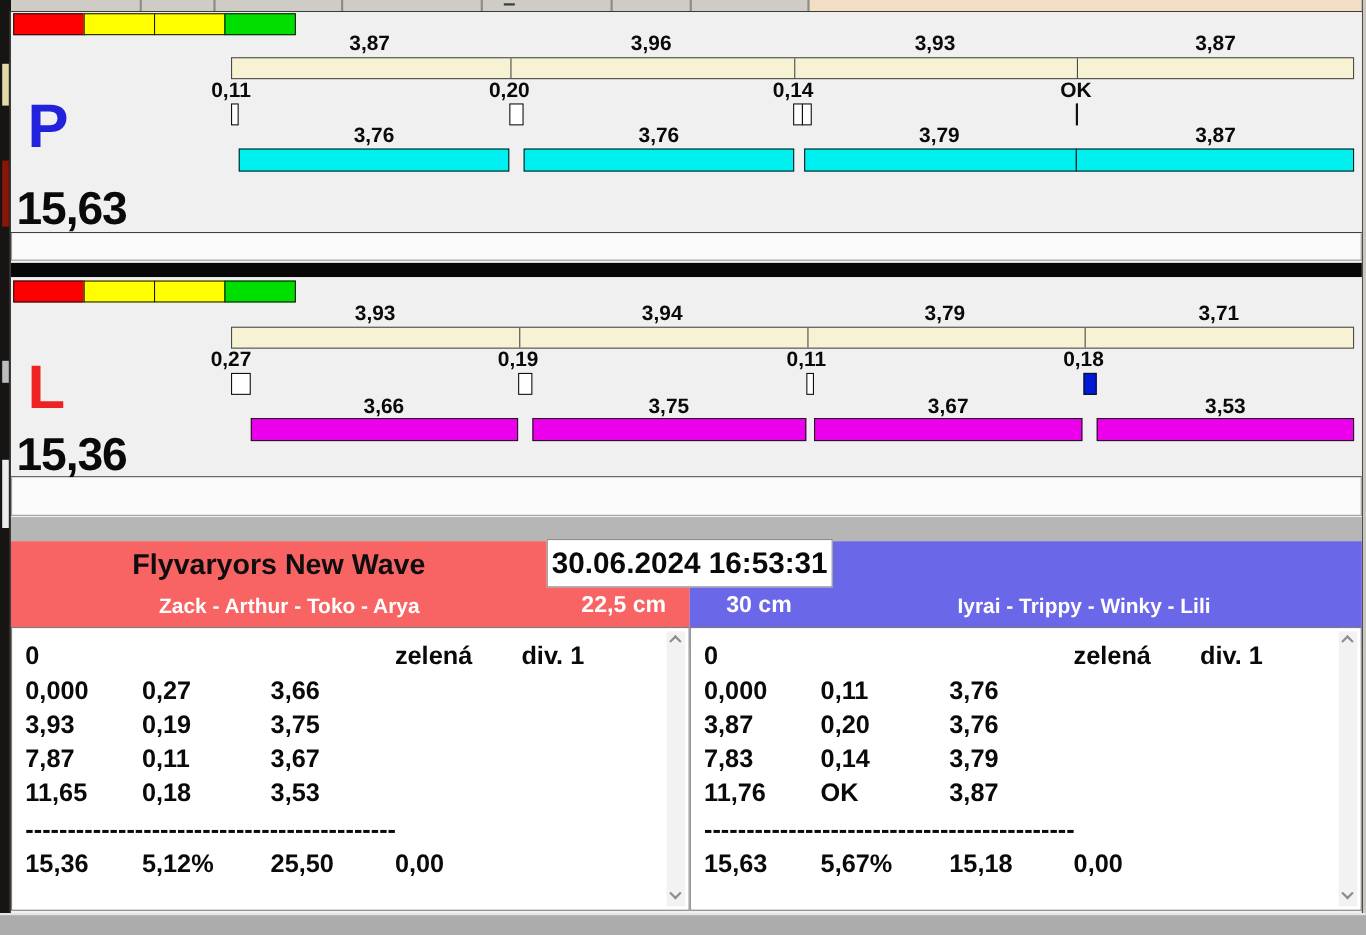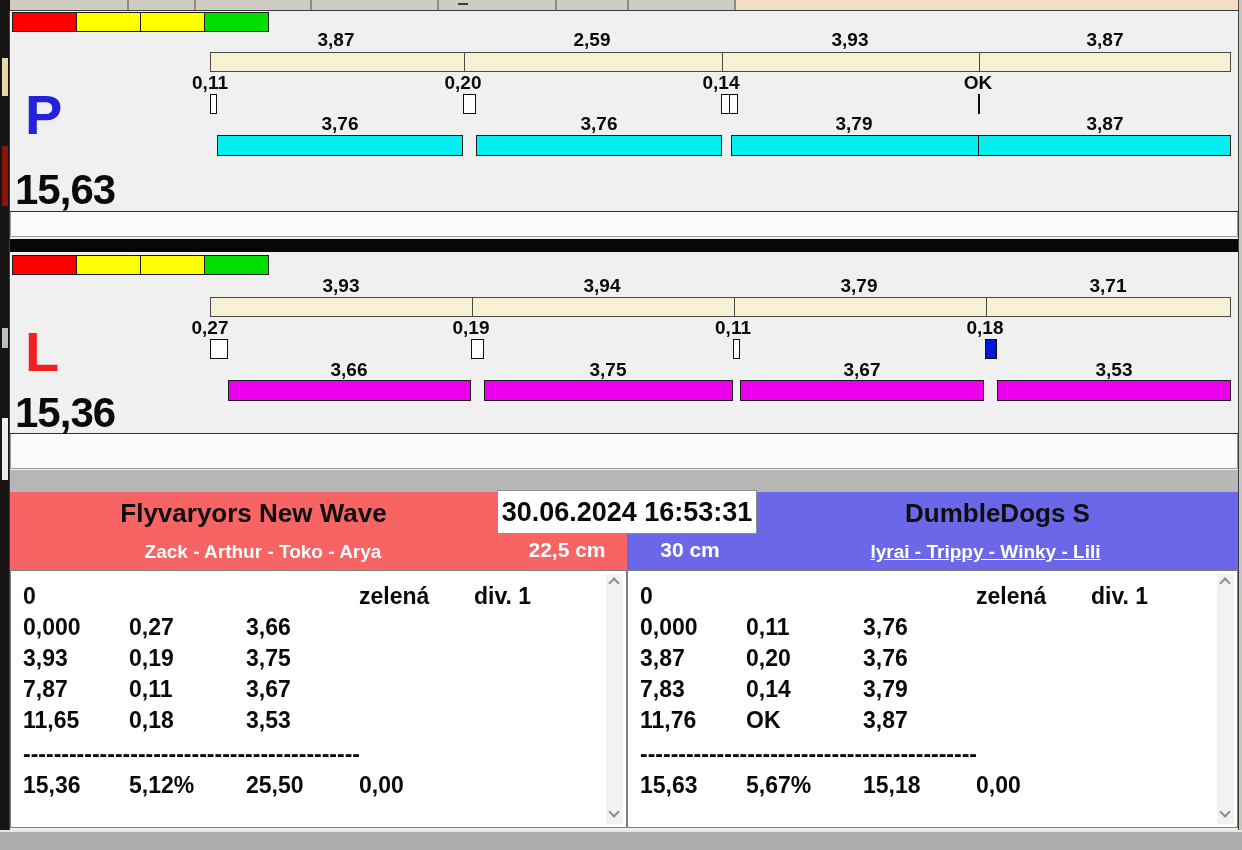--- a/index.html
+++ b/index.html
@@ -94,21 +94,21 @@
         <div class="cream-bar" style="left: 200px; top: 41px; width: 1021px;">
           <div class="cream-div" style="left: 253px;"></div>
           <div class="cream-div" style="left: 511px;"></div>
           <div class="cream-div" style="left: 768px;"></div>
         </div>
         <div class="bar-label" style="left: 326px; top: 21px;">3,87</div>
         <div class="bar-label" style="left: 200px; top: 64px;">0,11</div>
         <div class="marker" style="left: 200px; top: 83px; width: 7px;"></div>
         <div class="run-seg" style="left: 207px; top: 124px; width: 246px; background: rgb(0, 239, 239);"></div>
         <div class="bar-label" style="left: 330px; top: 105px;">3,76</div>
-        <div class="bar-label" style="left: 582px; top: 21px;">2,59</div>
+        <div class="bar-label" style="left: 582px; top: 21px;">3,96</div>
         <div class="bar-label" style="left: 453px; top: 64px;">0,20</div>
         <div class="marker" style="left: 453px; top: 83px; width: 13px;"></div>
         <div class="run-seg" style="left: 466px; top: 124px; width: 246px; background: rgb(0, 239, 239);"></div>
         <div class="bar-label" style="left: 589px; top: 105px;">3,76</div>
         <div class="bar-label" style="left: 840px; top: 21px;">3,93</div>
         <div class="bar-label" style="left: 711px; top: 64px;">0,14</div>
         <div class="marker" style="left: 711px; top: 83px; width: 9px;"></div>
         <div class="marker" style="left: 719px; top: 83px; width: 9px;"></div>
         <div class="run-seg" style="left: 721px; top: 124px; width: 248px; background: rgb(0, 239, 239);"></div>
         <div class="bar-label" style="left: 844px; top: 105px;">3,79</div>
@@ -206,22 +206,21 @@
           </div>
         <div class="sb-btn down">
             <span class="chev chev-down"></span>
           </div>
       </div>
     </div>
   </div>
 
   <div class="team-panel" id="panel-1" style="left:627px;width:611px;">
     <div class="panel-header" style="background: rgb(107, 103, 233);">
-      <div class="team-title" style="left:130px;width:481px;">DumbleDogs S</div>
-      <div class="team-dogs" style="left:106px;width:505px;text-decoration:underline;">Iyrai - Trippy - Winky - Lili</div>
+      <div class="team-dogs" style="left:106px;width:505px;">Iyrai - Trippy - Winky - Lili</div>
       <div class="jump-height" style="left:20px;width:86px;">30 cm</div>
     </div>
     <div class="panel-body">
       <div class="rows" id="rows-1">
           <div class="result-row" style="top: 12px;">
             <div class="result-cell" style="left: 12px;">0</div>
             <div class="result-cell" style="left: 348px;">zelená</div>
             <div class="result-cell" style="left: 463px;">div. 1</div>
           </div>
           <div class="result-row" style="top: 43px;">

